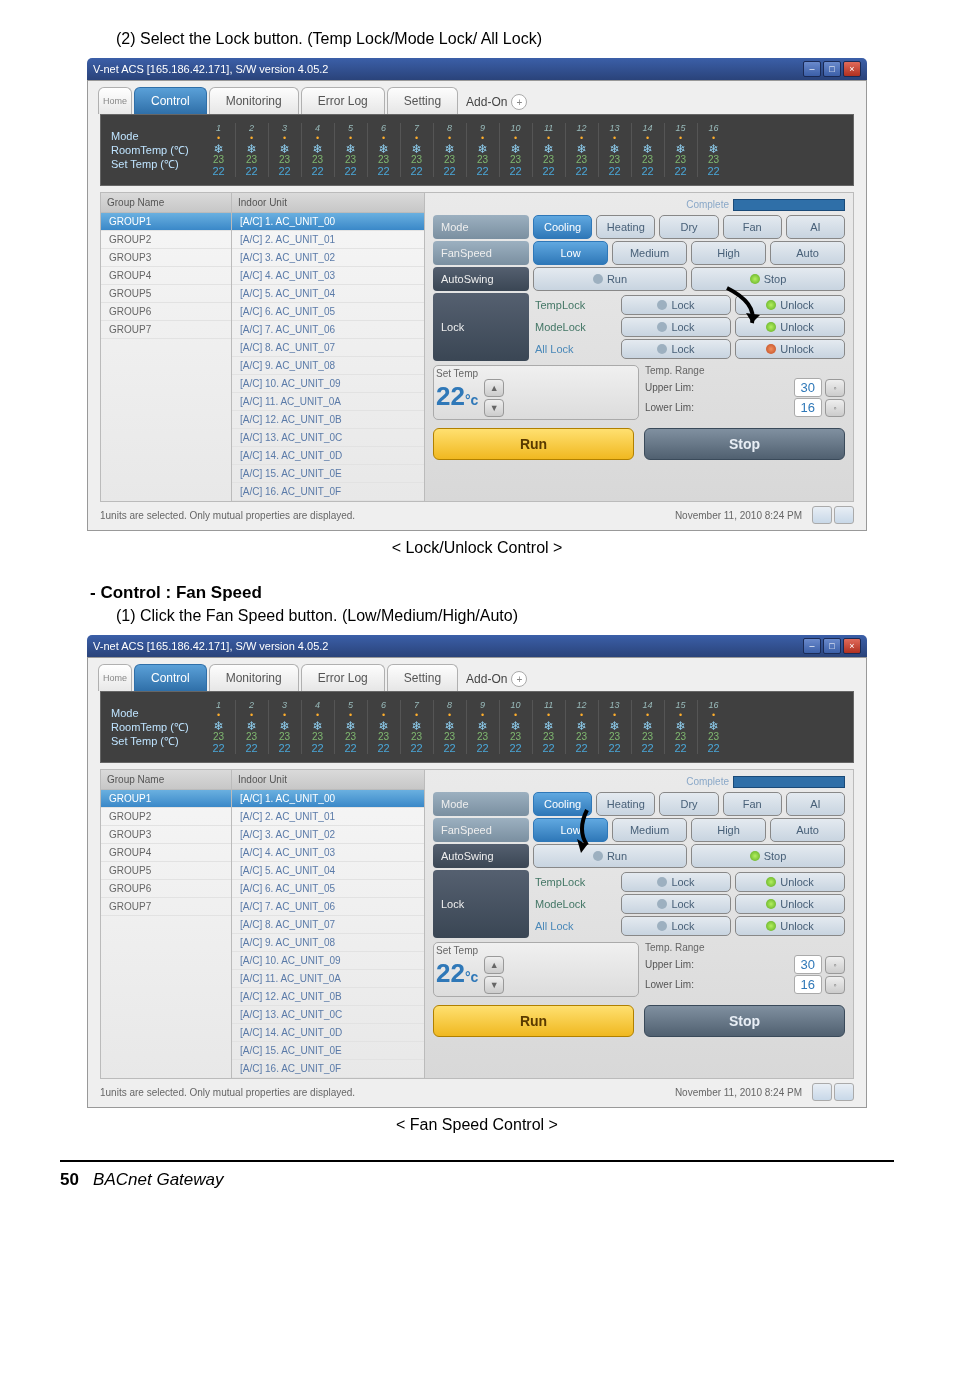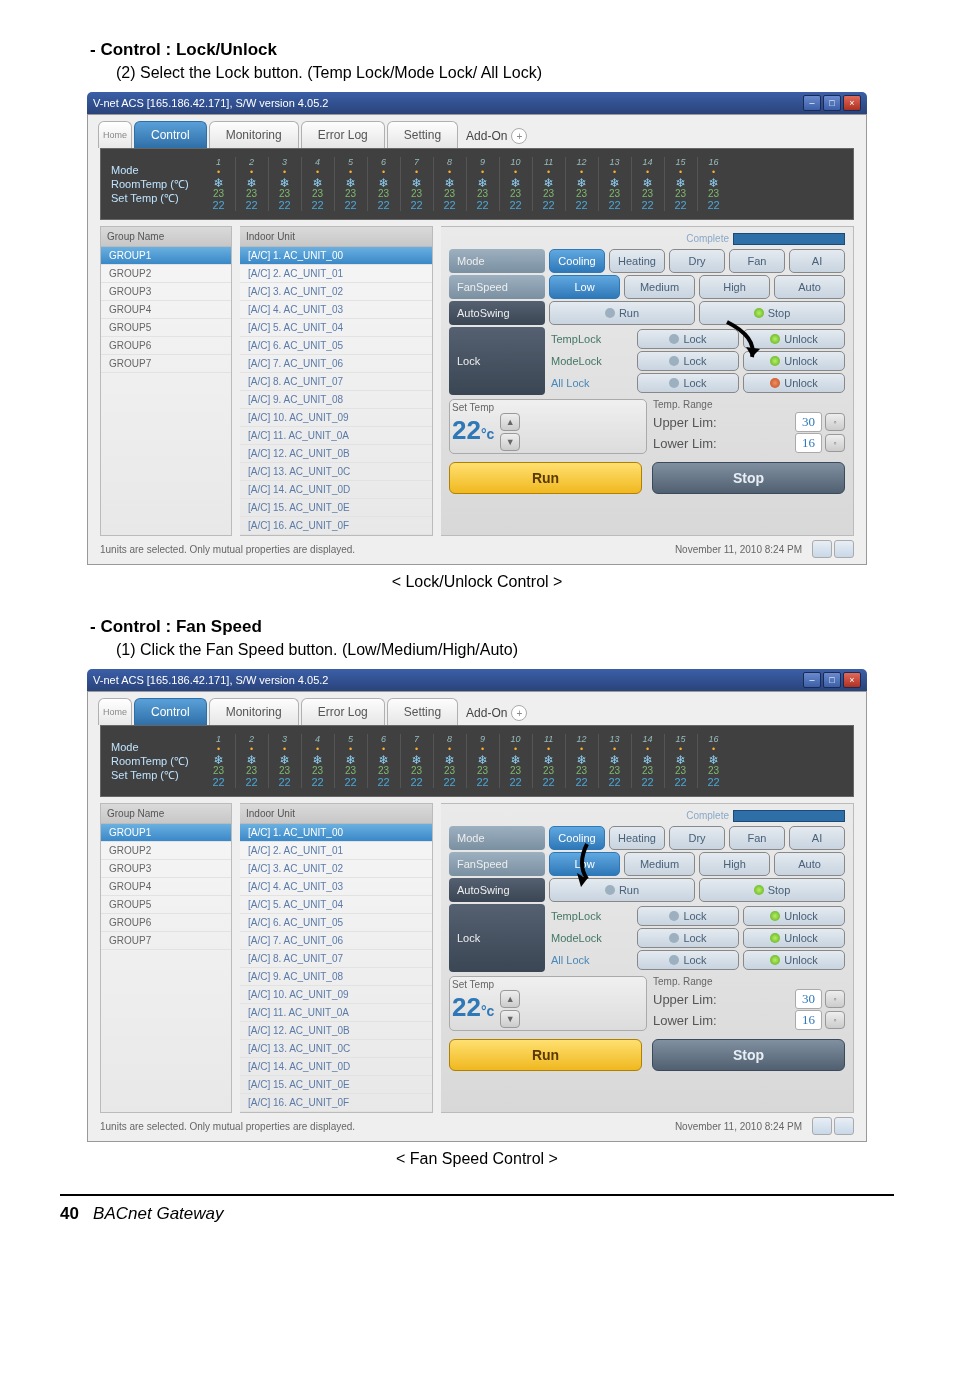--- a/index.html
+++ b/index.html
@@ -104,21 +104,21 @@
   .unitcell{
     width:32px;text-align:center;border-left:1px solid #555;
   }
   .unitcell:first-child{border-left:none;}
   .unitcell .idx{color:#9bb;font-size:9px;font-style:italic;}
   .unitcell .sun{color:#ffae2b;font-size:9px;}
   .unitcell .flake{color:#8fcff0;font-size:12px;line-height:12px;}
   .unitcell .t1{color:#7fb870;font-size:10px;line-height:10px;}
   .unitcell .t2{color:#4aa7d8;font-size:11px;line-height:12px;}
 
-  .midrow{display:flex;margin:6px 12px 0 12px;gap:8px;}
+  .midrow{display:flex;margin:6px 12px 0 12px;gap:0;}
   .leftcol{
     width:130px;border:1px solid #bbb;background:linear-gradient(#f6f6f6,#e8e8e8);
     font-size:10px;
   }
   .leftcol .hdr,.centercol .hdr{
     background:linear-gradient(#dadada,#c7c7c7);padding:4px 6px;color:#555;border-bottom:1px solid #bbb;font-size:10px;
   }
   .grouplist .gitem{padding:3px 8px;color:#666;border-bottom:1px solid #e2e2e2;}
   .grouplist .gitem.sel{background:linear-gradient(#6ab0e0,#3a88c8);color:#fff;}
   .centercol{
@@ -167,22 +167,22 @@
     flex:1;border:1px solid #aaa;border-radius:5px;padding:2px 2px;
     background:linear-gradient(#f0f0f0,#dcdcdc);
   }
   .stleft .ti{font-size:10px;color:#666;}
   .stleft .big{font-size:26px;color:#2f78b8;font-weight:bold;line-height:30px;}
   .arrud{display:flex;flex-direction:column;gap:2px;}
   .ar{width:18px;height:16px;border:1px solid #999;border-radius:4px;background:linear-gradient(#eee,#ccc);font-size:9px;color:#666;display:flex;align-items:center;justify-content:center;}
   .stright{flex:1;}
   .stright .ti{font-size:10px;color:#666;margin-bottom:2px;}
   .limrow{display:flex;align-items:center;gap:3px;margin:1px 0;}
-  .limlbl{font-size:13px;color:#555;flex:1;}
-  .limval{border:1px solid #aaa;border-radius:3px;padding:1px 6px;font-size:13px;color:#2f78b8;background:#fff;font-family:Liberation Serif, serif;}
+  .limlbl{font-size:10px;color:#555;flex:1;}
+  .limval{border:1px solid #aaa;border-radius:3px;padding:1px 6px;font-size:13px;color:#2f78b8;background:#fff;}
   .runrow{display:flex;gap:10px;margin-top:8px;}
   .bigbtn{
     flex:1;border:1px solid #888;border-radius:6px;padding:7px 0;
     text-align:center;font-size:14px;font-weight:bold;
   }
   .bigbtn.run{background:linear-gradient(#ffe070,#f0b820);color:#5a3a00;border-color:#b08000;}
   .bigbtn.stop{background:linear-gradient(#8090a0,#506070);color:#e8eef5;border-color:#3a4a5a;}
 
   .statusbar{
     margin:4px 12px 0 12px;display:flex;justify-content:space-between;
@@ -195,21 +195,20 @@
   }
   .arrowsvg{position:absolute;top:0;left:0;}
 
   .screenshot-container{position:relative;width:780px;margin:0 auto;}
 </style>
 </head>
 <body>
 
 <div class="page">
 
-  <div class="section-title">- Control : Lock/Unlock</div>
   <div class="section-sub">(2) Select the Lock button. (Temp Lock/Mode Lock/ All Lock)</div>
 
   <div class="screenshot-container">
 
     <div class="app-wrap">
       <div class="titlebar">
         <span>V-net ACS [165.186.42.171],   S/W version 4.05.2</span>
         <span class="winbtns">
           <span class="winbtn">–</span>
           <span class="winbtn">□</span>
@@ -801,16 +800,16 @@
     </div>
 
     <svg class="arrowsvg" width="780" height="420">
       <path d="M 500 175 Q 490 195 500 210" stroke="#000" stroke-width="4" fill="none"></path>
       <path d="M 500 210 l -10 -6 l 4 14 z" fill="#000"></path>
     </svg>
   </div>
   <div class="caption">&lt; Fan Speed Control &gt;</div>
 
   <div class="footer">
-    <span class="pg">40</span>&nbsp;&nbsp;
+    <span class="pg">50</span>&nbsp;&nbsp;
     <span class="bk">BACnet Gateway</span>
   </div>
 </div>
 
 </body></html>

